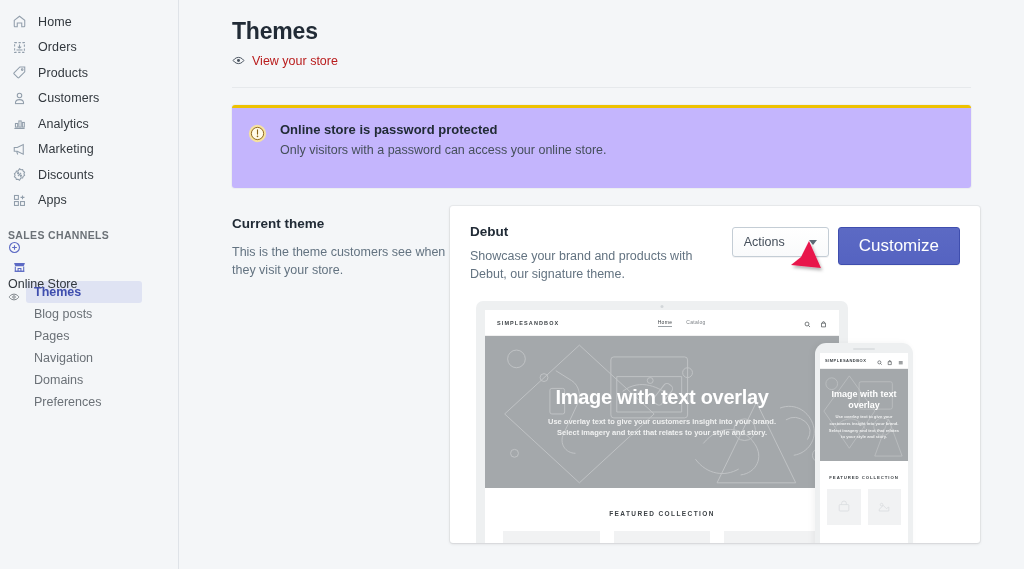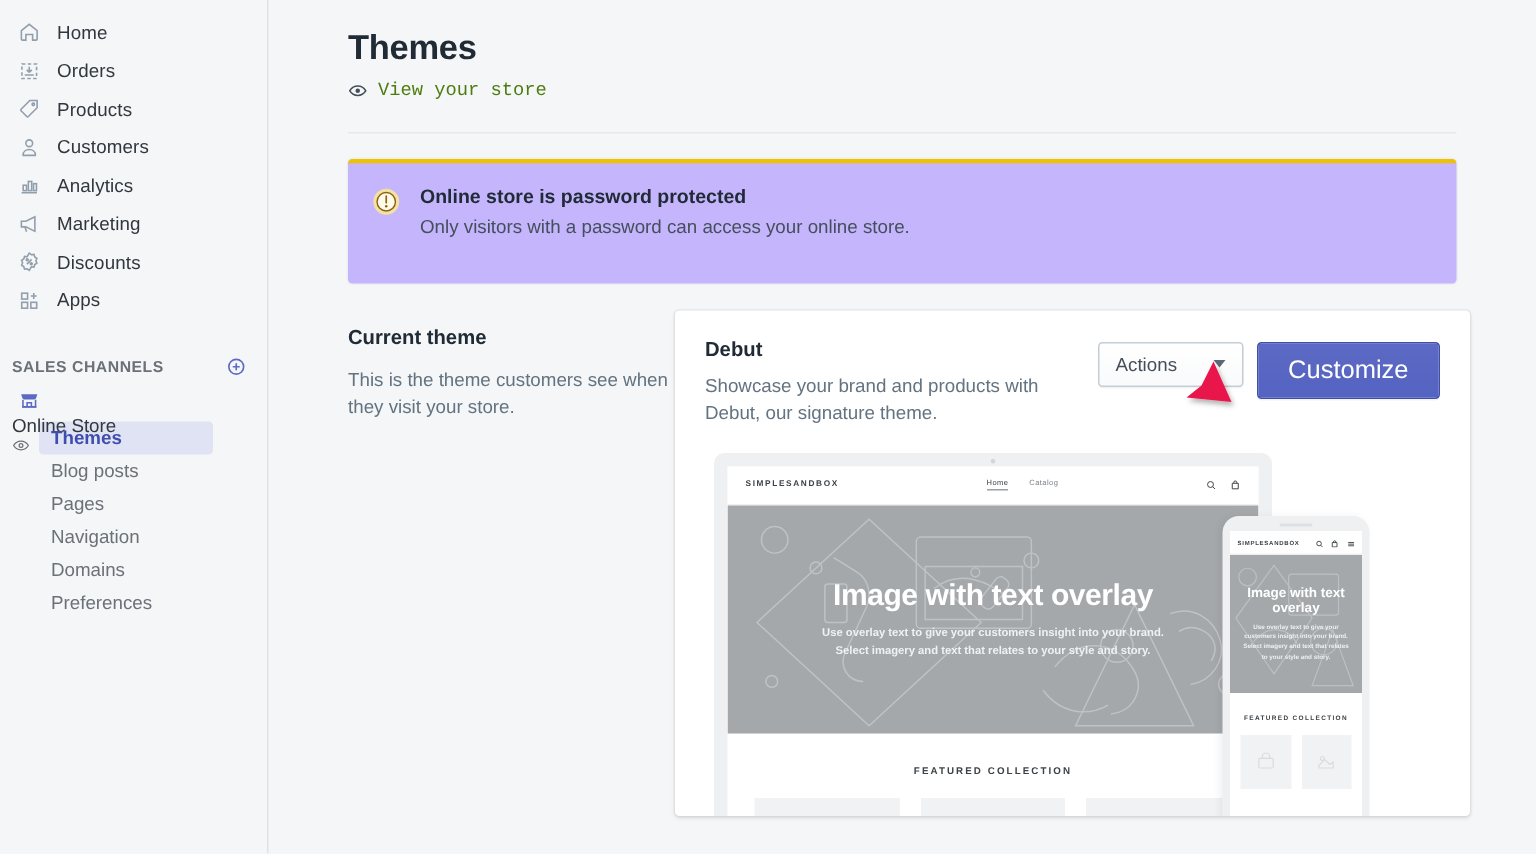--- a/index.html
+++ b/index.html
@@ -44,25 +44,26 @@
   }
   .nav-item .lbl {
     font-size: 12.5px;
     color: #31373d;
     letter-spacing: .1px;
   }
   .nav-spacer { height: 16px; }
 
   .sec-head {
     display: flex;
-    align-items: flex-end;
+    align-items: flex-start;
     justify-content: space-between;
     padding: 0 14px 0 8px;
     height: 22px;
     margin-bottom: 4px;
+    flex-direction: column;
   }
   .sec-head .t {
     font-size: 10.5px;
     font-weight: bold;
     color: #6b7177;
     letter-spacing: .35px;
   }
   .plus-icon { cursor: pointer; display:flex; }
 
   .channel-item {
@@ -108,23 +109,22 @@
     font-size: 23px;
     color: #212b36;
     font-weight: bold;
     letter-spacing: -.2px;
     margin: 0 0 8px 0;
   }
   .view-store {
     display: inline-flex;
     align-items: center;
     font-size: 12.5px;
-    color: #4d7c0f;
+    color: #b91c1c;
     cursor: pointer;
-    font-family: Liberation Mono, monospace;
   }
   .view-store .ico { margin-right: 7px; display: flex; }
 
   .divider {
     margin: 16px 53px 0 53px;
     height: 1px;
     background: #e6e9ec;
   }
 
   

